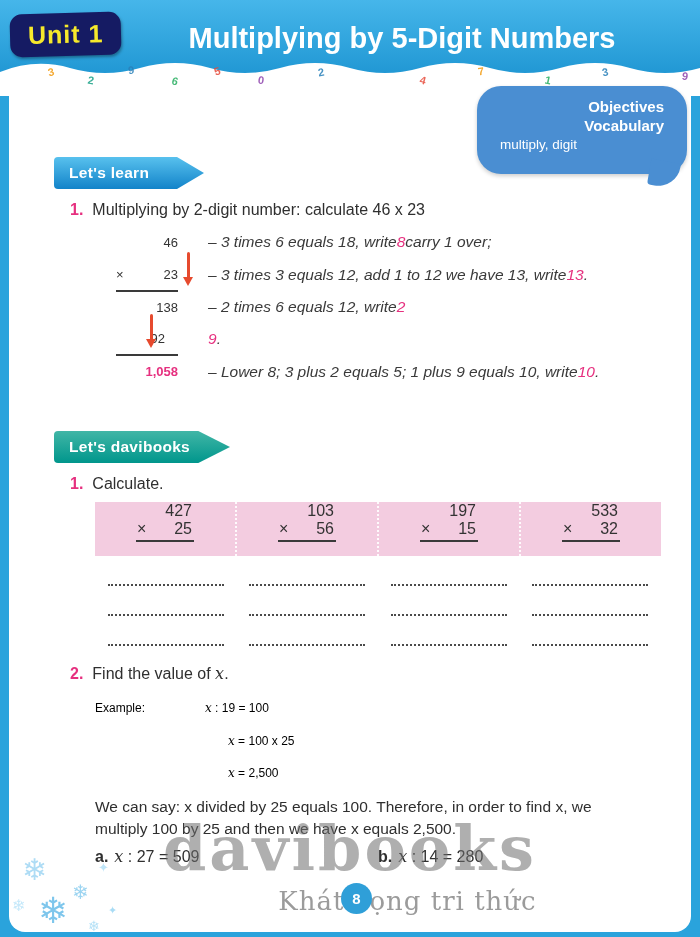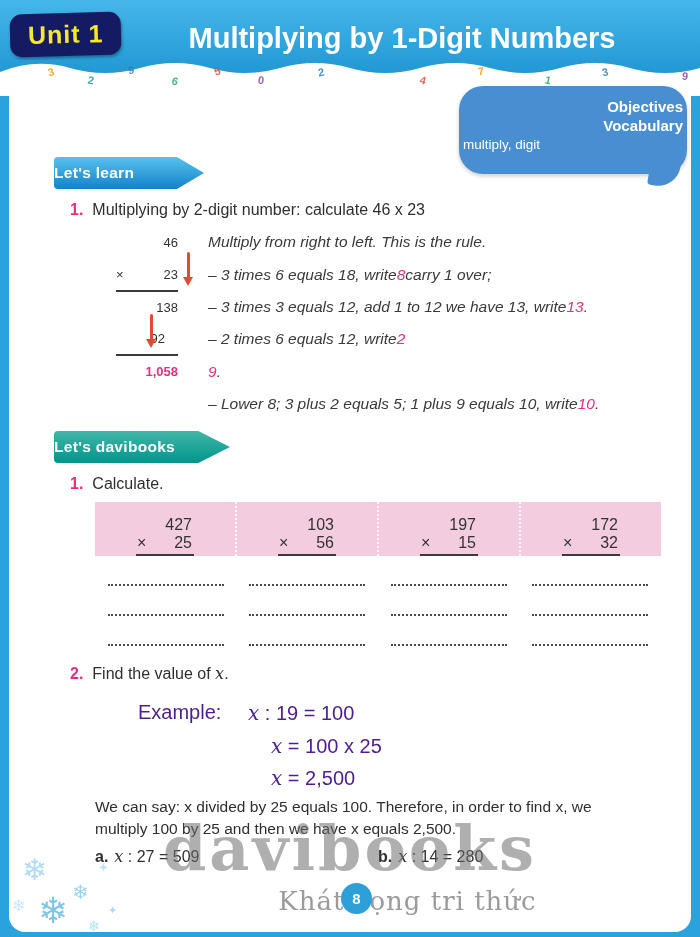--- a/index.html
+++ b/index.html
@@ -24,28 +24,28 @@
   .confetti span:nth-child(5){left:214px;top:65px;color:#e74c3c;transform:rotate(-18deg);}
   .confetti span:nth-child(6){left:258px;top:74px;color:#8e44ad;transform:rotate(8deg);}
   .confetti span:nth-child(7){left:318px;top:66px;color:#2980b9;transform:rotate(-10deg);}
   .confetti span:nth-child(8){left:420px;top:74px;color:#e74c3c;transform:rotate(14deg);}
   .confetti span:nth-child(9){left:478px;top:65px;color:#f39c12;transform:rotate(-8deg);}
   .confetti span:nth-child(10){left:545px;top:74px;color:#27ae60;transform:rotate(12deg);}
   .confetti span:nth-child(11){left:602px;top:66px;color:#2980b9;transform:rotate(-12deg);}
   .confetti span:nth-child(12){left:682px;top:70px;color:#8e44ad;transform:rotate(8deg);}
 
   
-  .objectives{position:absolute;right:13px;top:86px;width:228px;background:var(--objblue,#4a8ed2);border-radius:24px;padding:12px 4px 16px;color:#fff;z-index:4;box-shadow:0 2px 4px rgba(0,0,0,.2);}
+  .objectives{position:absolute;right:13px;top:86px;width:210px;background:var(--objblue,#4a8ed2);border-radius:24px;padding:12px 23px 16px;color:#fff;z-index:4;box-shadow:0 2px 4px rgba(0,0,0,.2);}
   .objectives::after{content:"";position:absolute;right:8px;bottom:-13px;width:30px;height:26px;background:var(--objblue,#4a8ed2);border-radius:0 4px 26px 4px;transform:rotate(10deg);z-index:-1;}
   .obj-title{text-align:right;font-weight:bold;font-size:15px;margin-bottom:2px;}
   .obj-body{font-size:13.5px;line-height:17px;margin-bottom:5px;}
 
   
   .banner{position:absolute;height:32px;z-index:3;clip-path:polygon(0 0,82% 0,100% 50%,82% 100%,0 100%);border-radius:4px 0 0 4px;display:flex;align-items:center;}
-  .banner span{color:#fff;font-weight:bold;font-size:15.5px;letter-spacing:.3px;}
+  .banner span{color:#fff;font-weight:bold;font-size:15.5px;padding-left:15px;letter-spacing:.3px;}
   .banner-learn{left:54px;top:157px;width:150px;background:linear-gradient(#58c1ee,#1283c9);}
   .banner-practice{left:54px;top:431px;width:176px;background:linear-gradient(#41b6a6,var(--teal,#00968c));}
 
   .num{color:var(--pink,#e6307f);font-weight:bold;font-size:16px;margin-right:9px;}
   .item-line{position:absolute;display:flex;align-items:baseline;font-size:16px;color:#2f2f2f;z-index:2;}
   .hl{color:var(--pink,#e6307f);}
 
   
   .work{position:absolute;left:116px;top:226px;width:62px;font-size:13px;color:#333;z-index:2;}
   .work .row{height:32px;display:flex;justify-content:flex-end;align-items:center;}
@@ -57,33 +57,33 @@
   .varrow::after{content:"";position:absolute;left:50%;transform:translateX(-50%);bottom:-9px;border:5.5px solid transparent;border-top:9px solid var(--red,#e64a2e);}
   .arrow-a{left:187px;top:252px;height:30px;}
   .arrow-b{left:150px;top:314px;height:30px;}
 
   
   .steps{position:absolute;left:208px;top:226px;width:462px;z-index:2;}
   .step{height:32.4px;display:flex;align-items:center;font-style:italic;font-size:15.5px;color:#3a3a3a;white-space:nowrap;}
 
   
   .band{position:absolute;left:95px;top:502px;width:566px;height:54px;background:var(--band,#f3cce0);display:flex;z-index:2;}
-  .band-cell{flex:1;display:flex;align-items:flex-end;justify-content:center;}
+  .band-cell{flex:1;display:flex;align-items:flex-start;justify-content:center;}
   .band-cell + .band-cell{border-left:2px dotted rgba(255,255,255,.9);}
   .prob{width:58px;font-size:16px;color:#333;}
   .p-top{text-align:right;padding-right:2px;}
   .p-bot{display:flex;justify-content:space-between;border-bottom:2.2px solid #3a3a3a;padding:0 2px 2px 1px;}
 
   .dots-grid{position:absolute;left:95px;top:564px;width:566px;z-index:2;}
   .dots-row{display:flex;}
   .dots-row > div{flex:1;}
   .dot-line{width:116px;height:22px;margin:0 auto 8px;border-bottom:2.6px dotted #4a4a4a;}
 
   
-  .eq{position:absolute;font-size:20px;color:#4c1d95;z-index:2;margin-left:43px;}
+  .eq{position:absolute;font-size:12px;color:#000000;z-index:2;}
   .var{font-style:italic;font-family:"DejaVu Serif",serif;}
   .explain{position:absolute;left:95px;top:796px;width:548px;font-size:15.5px;line-height:22px;color:#2f2f2f;z-index:2;}
   .ex{position:absolute;top:847px;font-size:16px;color:#2f2f2f;z-index:2;}
   .ex .lbl{font-weight:bold;margin-right:6px;}
 
   
   .watermark{position:absolute;left:0;right:0;top:812px;text-align:center;font-family:"DejaVu Serif",serif;font-size:62px;font-weight:bold;letter-spacing:3px;color:#6f6f6f;opacity:.55;z-index:6;pointer-events:none;}
   .watermark-sub{position:absolute;left:115px;right:0;top:886px;text-align:center;font-family:"DejaVu Serif",serif;font-size:26px;letter-spacing:1px;color:#8a8a8a;opacity:.85;z-index:6;}
   .page-circle{position:absolute;left:341px;top:883px;width:31px;height:31px;border-radius:50%;background:var(--circle,#2f9fd8);color:#fff;font-size:15px;font-weight:bold;line-height:31px;text-align:center;z-index:7;}
   .snow span{position:absolute;color:#a5d8f3;z-index:2;}
@@ -102,21 +102,21 @@
 
   <div class="header"></div>
   <svg class="wave" viewBox="0 0 700 40" preserveAspectRatio="none">
     <path d="M0 40 L0 16 Q 35 2 70 12 T 140 12 T 210 12 T 280 12 T 350 12 T 420 12 T 490 12 T 560 12 T 630 12 T 700 12 L700 40 Z" fill="#ffffff"></path>
   </svg>
   <div class="content"></div>
 
   <div class="unit-badge">
     <span>Unit 1</span>
   </div>
-  <h1 class="title">Multiplying by 1-Digit Numbers</h1>
+  <h1 class="title">Multiplying by 5-Digit Numbers</h1>
 
   <div class="confetti">
     <span>3</span>
     <span>2</span>
     <span>9</span>
     <span>6</span>
     <span>5</span>
     <span>0</span>
     <span>2</span>
     <span>4</span>
@@ -149,25 +149,20 @@
     </div>
     <div class="row lined">138</div>
     <div class="row shift">92</div>
     <div class="row lined result">1,058</div>
   </div>
   <div class="varrow arrow-a"></div>
   <div class="varrow arrow-b"></div>
 
   <div class="steps">
     <div class="step">
-        <span>Multiply from right to left. This is the rule.</span>
-        <span class="hl"></span>
-        <span></span>
-      </div>
-    <div class="step">
         <span>– 3 times 6 equals 18, write </span>
         <span class="hl">8</span>
         <span> carry 1 over;</span>
       </div>
     <div class="step">
         <span>– 3 times 3 equals 12, add 1 to 12 we have 13, write </span>
         <span class="hl">13</span>
         <span>.</span>
       </div>
     <div class="step">
@@ -217,21 +212,21 @@
       <div class="prob">
         <div class="p-top">197</div>
         <div class="p-bot">
             <span>×</span>
             <span>15</span>
           </div>
       </div>
     </div>
     <div class="band-cell">
       <div class="prob">
-        <div class="p-top">172</div>
+        <div class="p-top">533</div>
         <div class="p-bot">
             <span>×</span>
             <span>32</span>
           </div>
       </div>
     </div>
   </div>
 
   <div class="dots-grid">
     <div class="dots-row">

